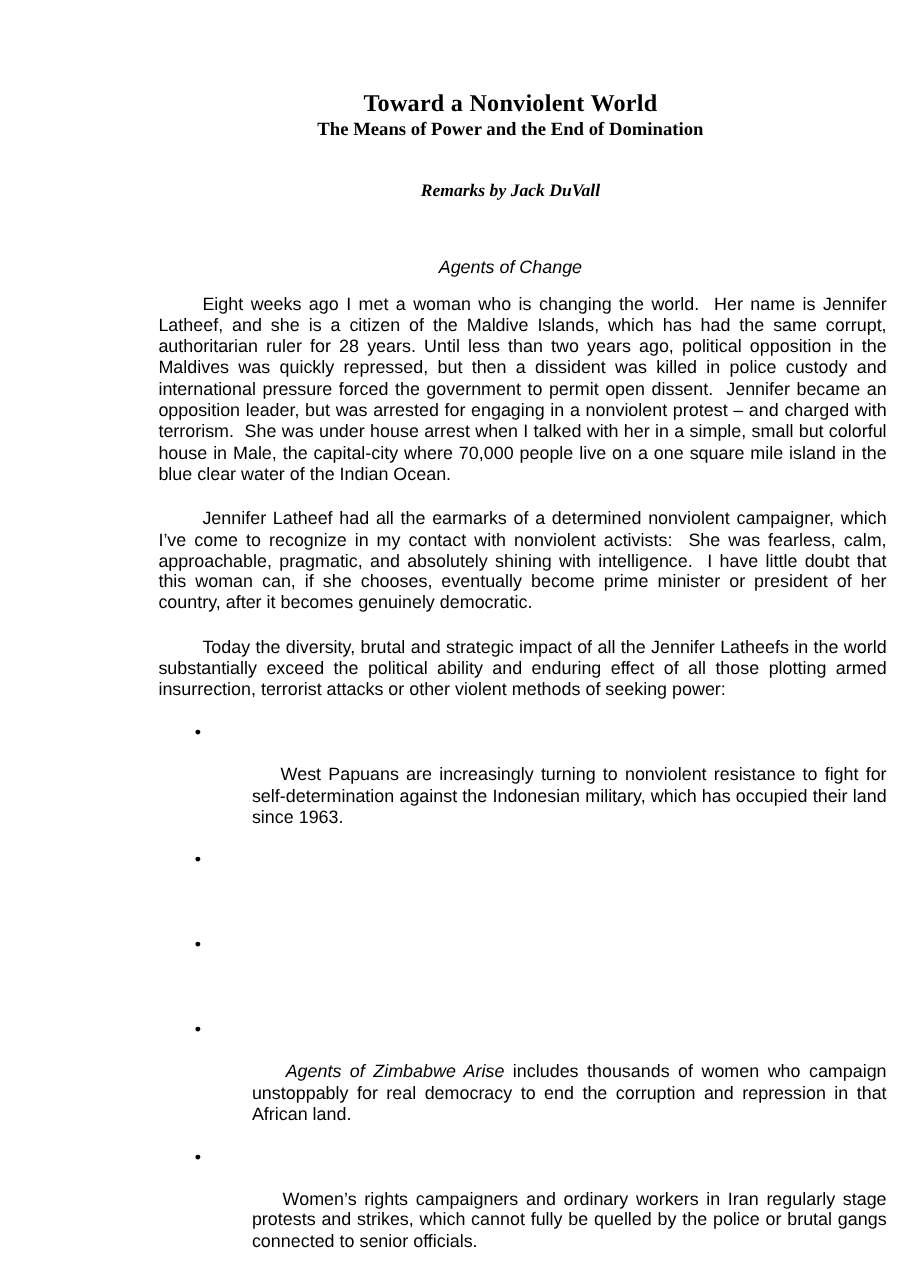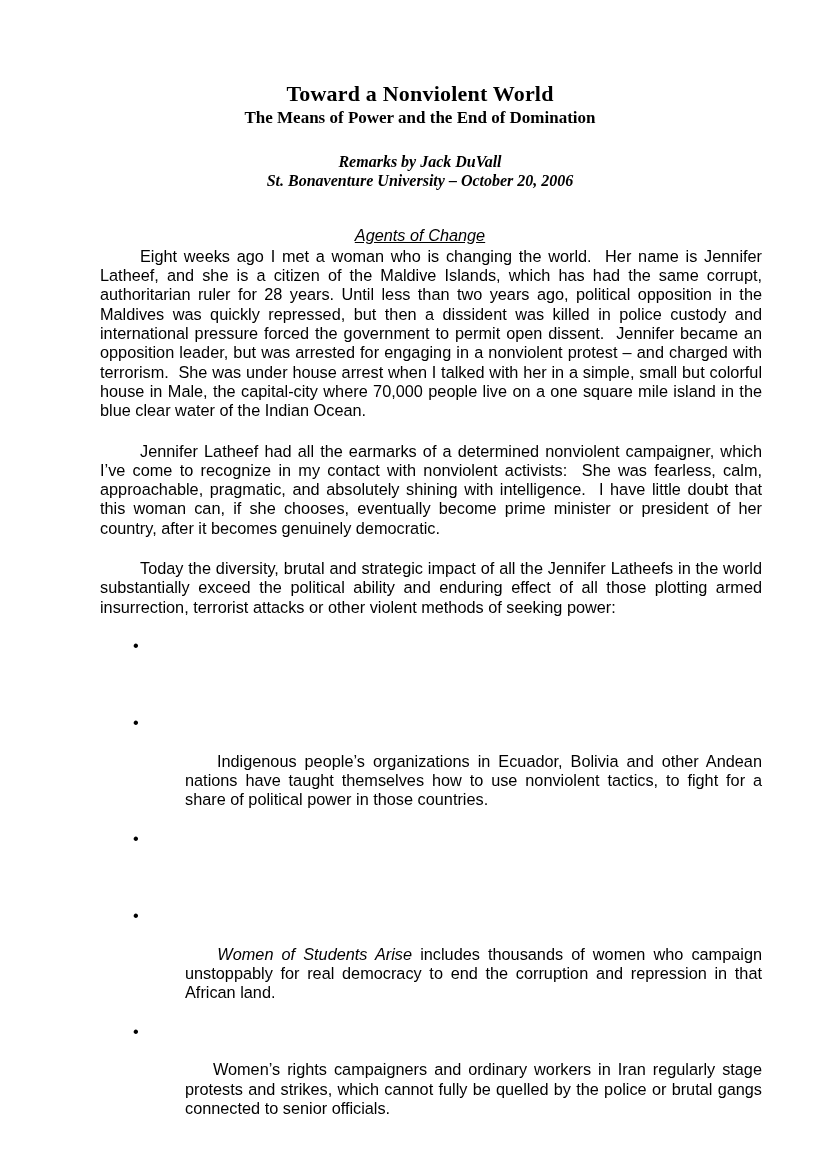--- a/index.html
+++ b/index.html
@@ -9,20 +9,21 @@
   }
   .page {
     position: relative;
     width: 832px;
     height: 1164px;
     background: #ffffff;
     color: #000000;
     box-sizing: border-box;
     padding-top: 82px;
     overflow: hidden;
+    padding-left: 44px;
   }
   
   .heading-block {
     margin-left: 80px;
     width: 680px;
     text-align: center;
     font-family: "Liberation Serif", serif;
   }
   .doc-title {
     margin: 0;
@@ -31,46 +32,45 @@
     font-weight: bold;
     letter-spacing: 0.2px;
   }
   .doc-subtitle {
     margin: 1px 0 0 0;
     font-size: 17px;
     line-height: 21px;
     font-weight: bold;
   }
   .byline {
-    margin-top: 24px;
+    margin-top: 36px;
     font-size: 16px;
     line-height: 19.3px;
     font-weight: bold;
     font-style: italic;
   }
   .section-heading {
-    margin-top: 35px;
+    margin-top: 51px;
     font-family: "Liberation Sans", sans-serif;
     font-style: italic;
     font-weight: normal;
     font-size: 16.3px;
     line-height: 19.3px;
-    text-decoration: underline;
   }
   
   .body-text {
     margin-left: 100px;
     width: 662px;
     font-family: "Liberation Sans", sans-serif;
     font-size: 16.3px;
     line-height: 19.3px;
     text-align: justify;
   }
   .paragraphs {
-    margin-top: 2px;
+    margin-top: 14px;
   }
   .body-para {
     margin: 0;
     text-indent: 40px;
     white-space: pre-wrap;
   }
   .body-para + .body-para {
     margin-top: 21px;
   }
   .bullet-list {
@@ -99,52 +99,51 @@
 </head>
 <body>
 
 <div class="page">
 
   <div class="heading-block">
     <h1 class="doc-title">Toward a Nonviolent World</h1>
     <h2 class="doc-subtitle">The Means of Power and the End of Domination</h2>
     <div class="byline">
       <div>Remarks by Jack DuVall</div>
-      <div>St. Bonaventure University – October 20, 2006</div>
     </div>
     <div class="section-heading">Agents of Change</div>
   </div>
 
   <div class="body-text">
     <div class="paragraphs" id="paragraphs">
   <p class="body-para">Eight weeks ago I met a woman who is changing the world.  Her name is Jennifer Latheef, and she is a citizen of the Maldive Islands, which has had the same corrupt, authoritarian ruler for 28 years. Until less than two years ago, political opposition in the Maldives was quickly repressed, but then a dissident was killed in police custody and international pressure forced the government to permit open dissent.  Jennifer became an opposition leader, but was arrested for engaging in a nonviolent protest – and charged with terrorism.  She was under house arrest when I talked with her in a simple, small but colorful house in Male, the capital-city where 70,000 people live on a one square mile island in the blue clear water of the Indian Ocean.</p>
 
   <p class="body-para">Jennifer Latheef had all the earmarks of a determined nonviolent campaigner, which I’ve come to recognize in my contact with nonviolent activists:  She was fearless, calm, approachable, pragmatic, and absolutely shining with intelligence.  I have little doubt that this woman can, if she chooses, eventually become prime minister or president of her country, after it becomes genuinely democratic.</p>
 
   <p class="body-para">Today the diversity, brutal and strategic impact of all the Jennifer Latheefs in the world substantially exceed the political ability and enduring effect of all those plotting armed insurrection, terrorist attacks or other violent methods of seeking power:</p>
 </div>
     <ul class="bullet-list" id="bullet-list">
   <li class="bullet-item">
     <span class="bullet-glyph">•</span>
-    <span class="bullet-italic"></span>
-  </li>
-
-  <li class="bullet-item">
-    <span class="bullet-glyph">•</span>
-    <span class="bullet-italic"></span><span class="bullet-rest">Indigenous people’s organizations in Ecuador, Bolivia and other Andean nations have taught themselves how to use nonviolent tactics, to fight for a share of political power in those countries.</span>
+    <span class="bullet-italic"></span><span class="bullet-rest">West Papuans are increasingly turning to nonviolent resistance to fight for self-determination against the Indonesian military, which has occupied their land since 1963.</span>
   </li>
 
   <li class="bullet-item">
     <span class="bullet-glyph">•</span>
     <span class="bullet-italic"></span>
   </li>
 
   <li class="bullet-item">
     <span class="bullet-glyph">•</span>
-    <span class="bullet-italic">Women of Students Arise</span><span class="bullet-rest"> includes thousands of women who campaign unstoppably for real democracy to end the corruption and repression in that African land.</span>
+    <span class="bullet-italic"></span>
+  </li>
+
+  <li class="bullet-item">
+    <span class="bullet-glyph">•</span>
+    <span class="bullet-italic">Agents of Zimbabwe Arise</span><span class="bullet-rest"> includes thousands of women who campaign unstoppably for real democracy to end the corruption and repression in that African land.</span>
   </li>
 
   <li class="bullet-item">
     <span class="bullet-glyph">•</span>
     <span class="bullet-italic"></span><span class="bullet-rest">Women’s rights campaigners and ordinary workers in Iran regularly stage protests and strikes, which cannot fully be quelled by the police or brutal gangs connected to senior officials.</span>
   </li>
 
 </ul>
   </div>
 

